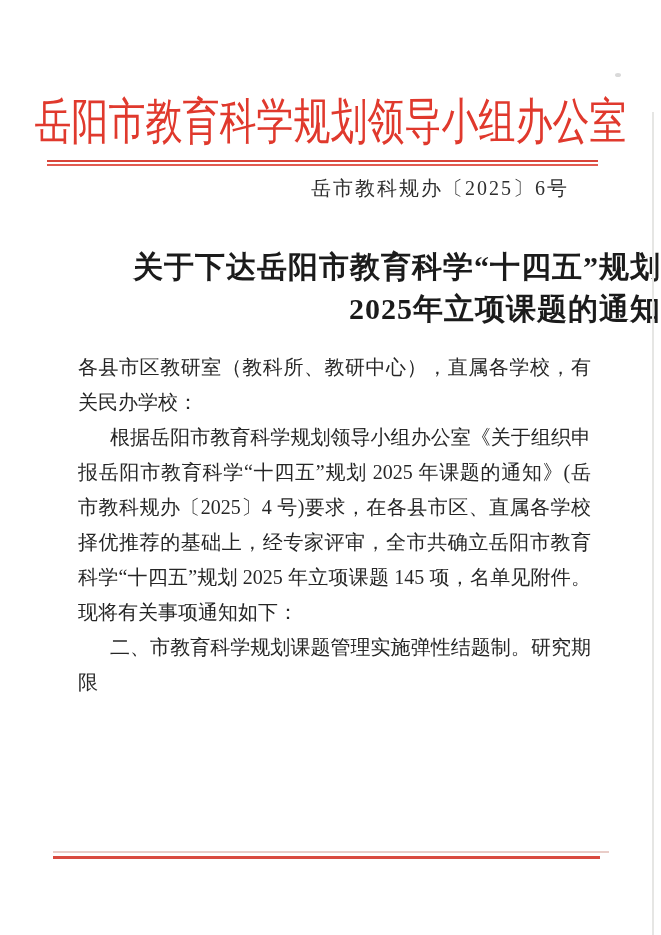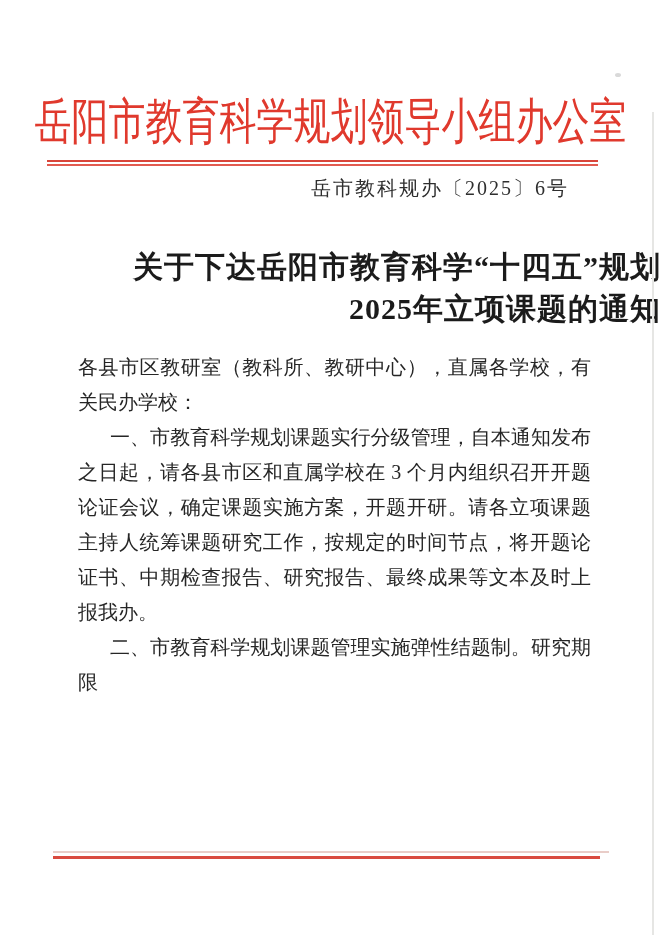--- a/index.html
+++ b/index.html
@@ -152,21 +152,21 @@
 
   <div class="doc-number">岳市教科规办〔2025〕6号</div>
 
   <div class="notice-title">
     <div>关于下达岳阳市教育科学“十四五”规划</div>
     <div>2025年立项课题的通知</div>
   </div>
 
   <div class="body-text">
     <p>各县市区教研室（教科所、教研中心），直属各学校，有关民办学校：</p>
-    <p class="indent">一、市教育科学规划课题实行分级管理，自本通知发布之日起，请各县市区和直属学校在 3 个月内组织召开开题论证会议，确定课题实施方案，开题开研。请各立项课题主持人统筹课题研究工作，按规定的时间节点，将开题论证书、中期检查报告、研究报告、最终成果等文本及时上报我办。</p>
+    <p class="indent">根据岳阳市教育科学规划领导小组办公室《关于组织申报岳阳市教育科学“十四五”规划 2025 年课题的通知》(岳市教科规办〔2025〕4 号)要求，在各县市区、直属各学校择优推荐的基础上，经专家评审，全市共确立岳阳市教育科学“十四五”规划 2025 年立项课题 145 项，名单见附件。现将有关事项通知如下：</p>
     <p class="indent">二、市教育科学规划课题管理实施弹性结题制。研究期限</p>
   </div>
 
   <div class="rule-bottom-light"></div>
   <div class="rule-bottom-red"></div>
 
   <div class="page-edge-shadow"></div>
   <div class="scan-speck"></div>
 
 </div>

